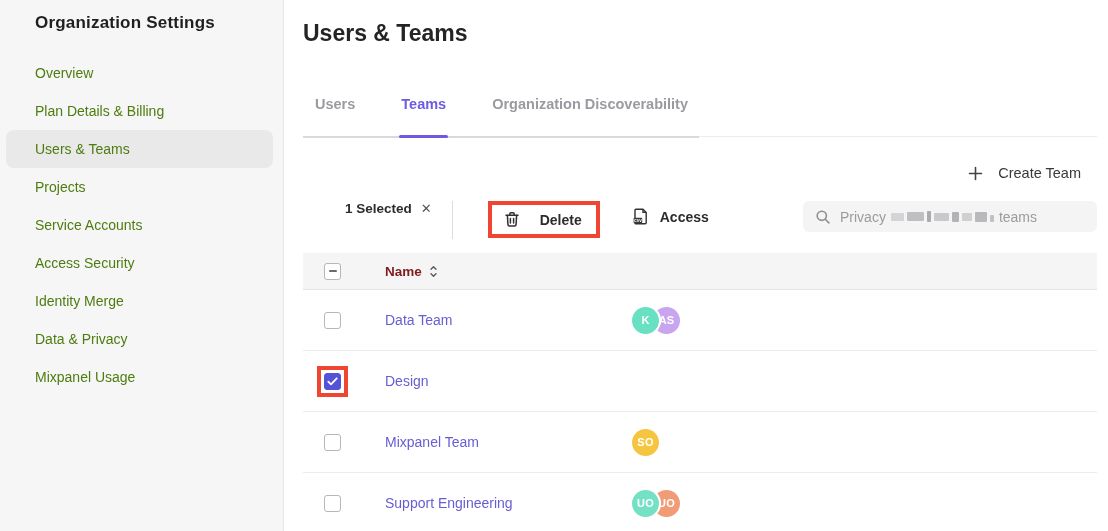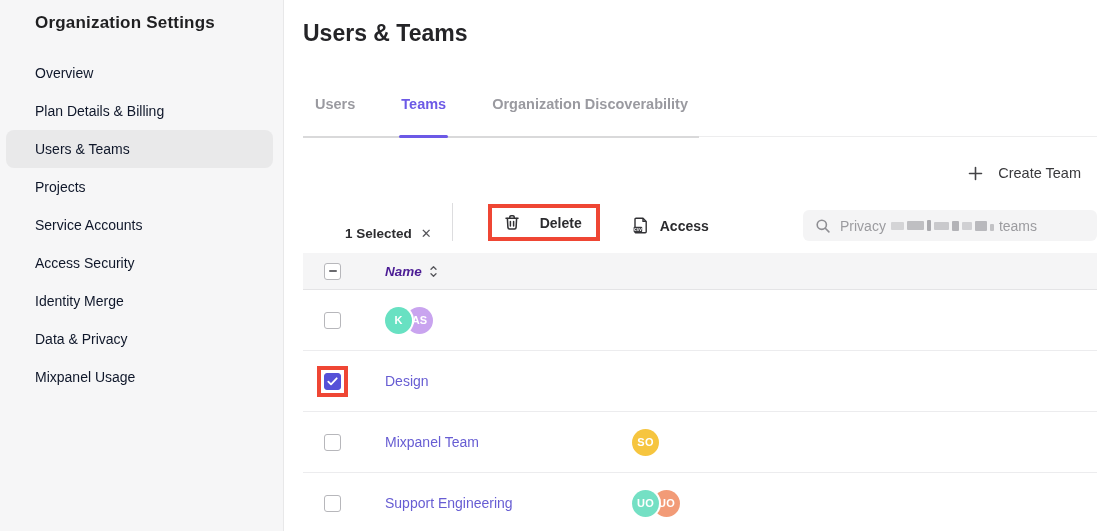--- a/index.html
+++ b/index.html
@@ -6,21 +6,21 @@
   html,body { background:#fff; }
   body { font-family:"Liberation Sans", sans-serif; color:#2f2f31; }
   .screen { position:relative; width:1108px; height:531px; background:#fff; overflow:hidden; }
 
   
   .sidebar { position:absolute; left:0; top:0; bottom:0; width:284px;
              background:#f6f6f7; border-right:1px solid #e8e8e9; }
   .sidebar-title { padding:13px 0 0 35px; font-size:17px; font-weight:bold; color:#1f1f21; letter-spacing:.2px; }
   .sidebar-nav { list-style:none; margin-top:21px; }
   .sidebar-nav li { height:38px; display:flex; align-items:center; padding-left:35px;
-                    font-size:14px; color:#0f172a; cursor:pointer; }
+                    font-size:14px; color:#4d7c0f; cursor:pointer; }
   .sidebar-nav li.sel { background:#e9e9ea; border-radius:8px; margin:0 10px 0 6px; padding-left:29px; }
 
   
   .main { position:absolute; left:252px; right:0; top:0; bottom:0; padding:0 11px 0 51px; }
   h1.page-title { margin-top:19px; font-size:23px; line-height:28px; font-weight:bold; color:#242427; }
 
   
   .tabbar { position:relative; margin-top:48px; }
   .tabbar::after { content:""; position:absolute; left:0; right:0; bottom:0; height:1px; background:#ededee; }
   .tablist { display:inline-flex; gap:46px; padding:0 11px 0 12px; border-bottom:2px solid #d9d9da;
@@ -29,21 +29,21 @@
   .tab.active { color:#6c59e6; }
   .tab.active::after { content:""; position:absolute; left:-2px; right:-2px; bottom:-2px; height:3px;
                        background:#6c59e6; border-radius:2px; }
 
   
   .create-row { display:flex; justify-content:flex-end; align-items:center; margin-top:18px; height:36px; }
   .create-btn { display:flex; align-items:center; gap:15px; margin-right:16px; cursor:pointer; }
   .create-btn span { font-size:14.5px; color:#39393c; }
 
   
-  .toolbar { display:flex; align-items:flex-end; margin-top:10px; height:40px; }
+  .toolbar { display:flex; align-items:flex-start; margin-top:10px; height:40px; }
   .selected-wrap { display:flex; align-items:center; gap:9px; margin-left:42px; cursor:pointer; }
   .selected-label { font-size:13.5px; font-weight:bold; color:#2c2c2f; }
   .clear-x { font-size:13px; color:#55555a; }
   .v-divider { width:1px; height:38px; background:#dddddf; margin-left:20px; }
 
   .annotation { border:4px solid #ef4634; display:inline-flex; }
   .delete-annotation { margin-left:35px; }
   .tool-btn { display:flex; align-items:center; gap:10px; padding:6px 14px 6px 12px; cursor:pointer; background:#fff; }
   .tool-btn span { font-size:14px; font-weight:bold; color:#2c2c2f; }
   .export-btn { margin-left:28px; padding:6px 4px; }
@@ -62,21 +62,21 @@
   .redacted i:nth-child(7){width:12px;height:10px;background:#b9b9bd;}
   .redacted i:nth-child(8){width:4px;height:7px;background:#c2c2c5; align-self:flex-end;}
 
   
   .table { margin-top:12px; }
   .thead { display:flex; align-items:center; height:37px; background:#f5f5f6; border-bottom:1px solid #e4e4e6; }
   .trow  { display:flex; align-items:center; height:61px; border-bottom:1px solid #ececee; background:#fff; }
   .c-check { width:82px; padding-left:21px; display:flex; align-items:center; }
   .c-name  { width:247px; display:flex; align-items:center; gap:7px; }
   .c-members { flex:1; display:flex; align-items:center; }
-  .th-label { font-size:13.5px; color:#4c1d95; font-weight:bold;font-style:italic; }
+  .th-label { font-size:13.5px; color:#7f1d1d; font-weight:bold; }
   .team-link { font-size:14px; color:#675dd3; cursor:pointer; }
 
   .cb { width:17px; height:17px; border:1.5px solid #b7b7bb; border-radius:3px; background:#fff;
         display:flex; align-items:center; justify-content:center; cursor:pointer; }
   .cb.indeterminate .dash { width:8px; height:1.8px; background:#6a6a6e; border-radius:1px; }
   .cb.checked { background:#5551d8; border-color:#5551d8; }
   .cb-annotation { padding:3px; margin-left:-7px; }
 
   .avatars { display:flex; align-items:center; }
   .avatar { width:27px; height:27px; border-radius:50%; color:#fff; font-size:11px; font-weight:bold;
@@ -201,20 +201,23 @@
             </svg>
           </span>
         </div>
         <div class="c-members"></div>
       </div>
 
       <div class="trow">
         <div class="c-check">
             <span class="cb"></span>
           </div>
+        <div class="c-name">
+            <span class="team-link">Data Team</span>
+          </div>
         <div class="c-members">
           <div class="avatars">
             <span class="avatar first" style="background: rgb(104, 225, 194);">K</span>
             <span class="avatar" style="background: rgb(201, 164, 239);">AS</span>
           </div>
         </div>
       </div>
 
       <div class="trow">
         <div class="c-check">

